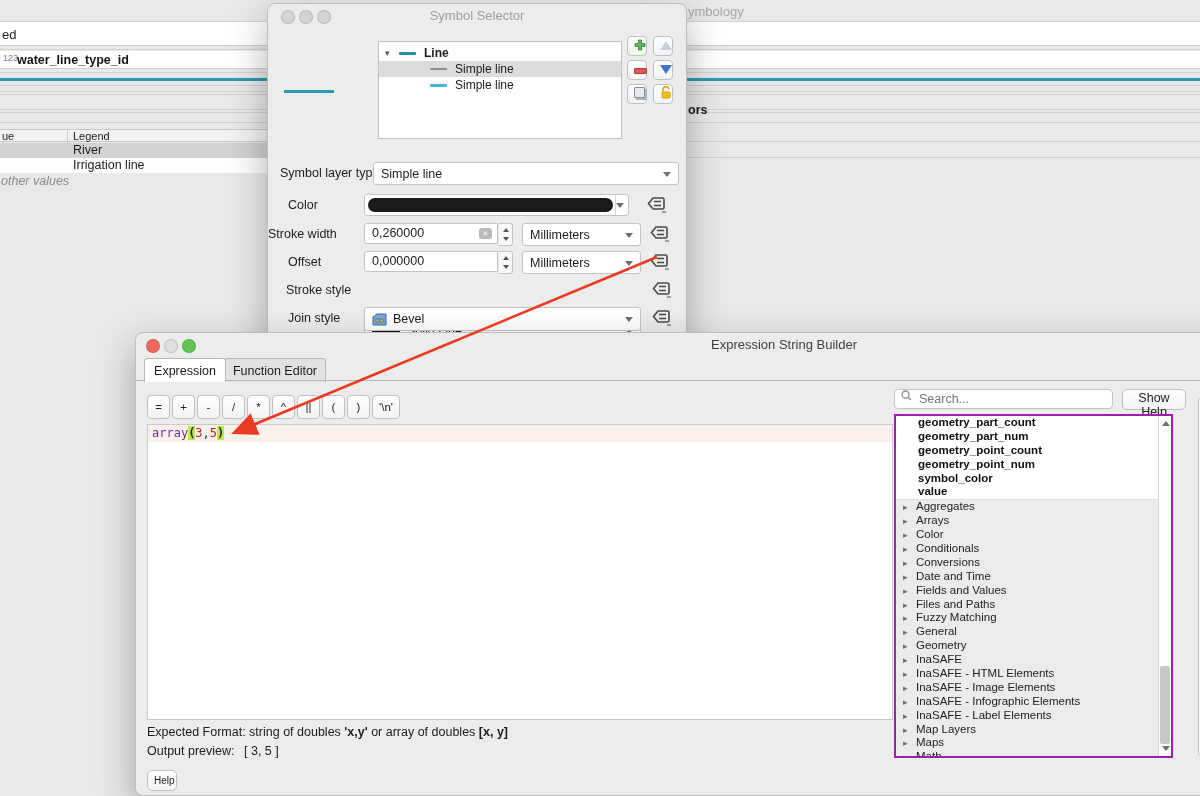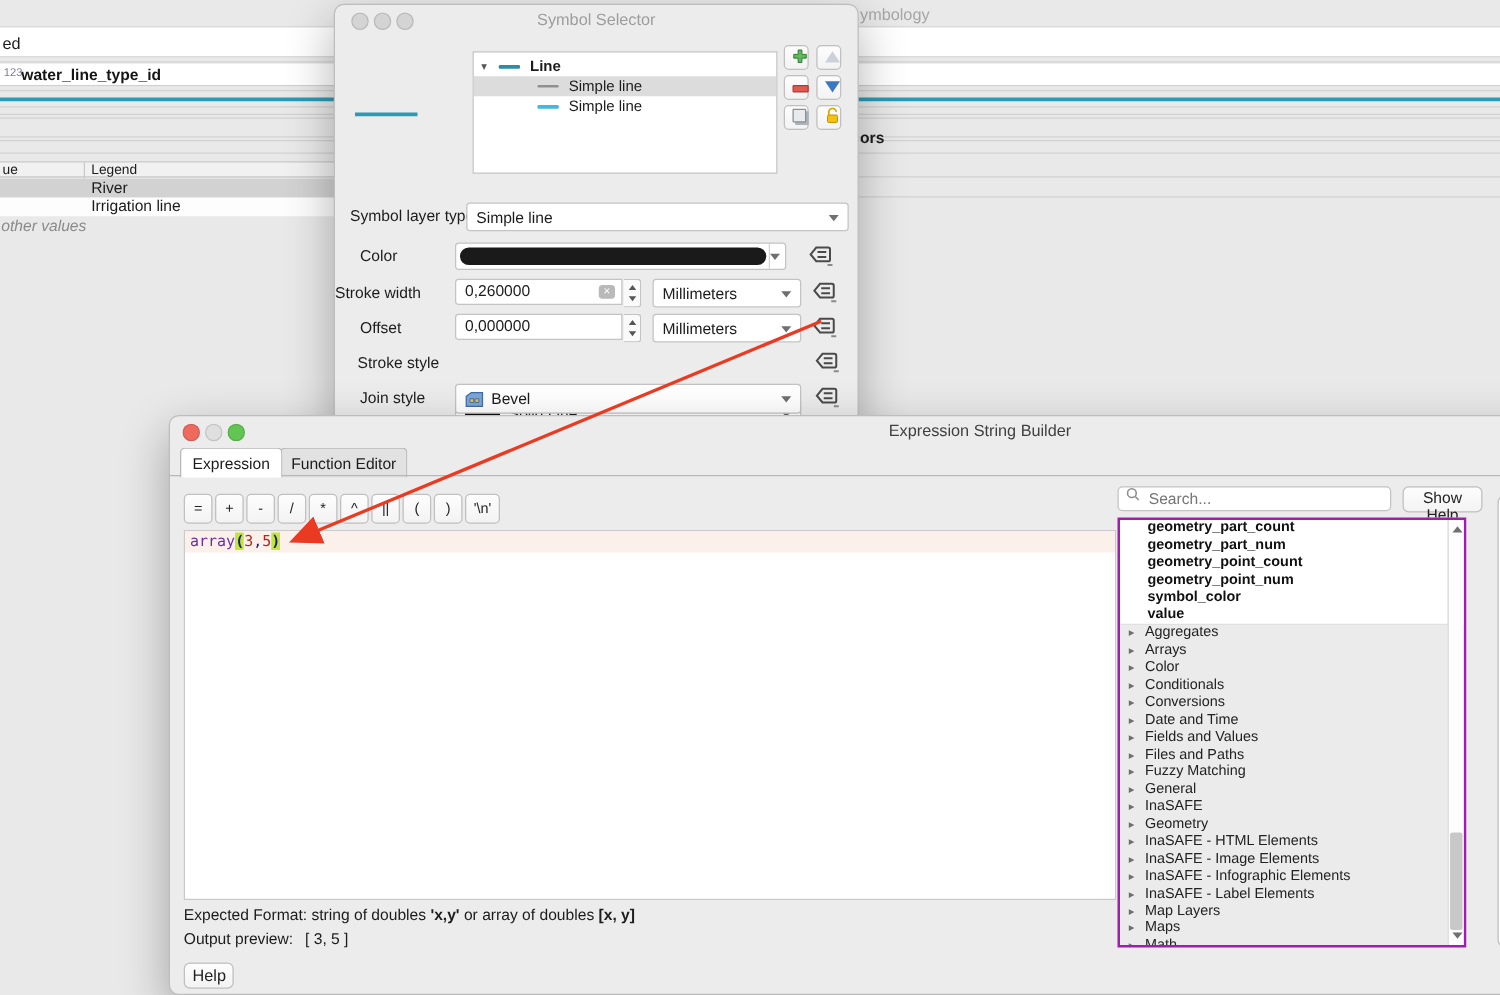--- a/index.html
+++ b/index.html
@@ -269,22 +269,22 @@
         <div class="fn-row fn-grp"><span class="chev">▸</span><span>Aggregates</span></div>
         <div class="fn-row fn-grp"><span class="chev">▸</span><span>Arrays</span></div>
         <div class="fn-row fn-grp"><span class="chev">▸</span><span>Color</span></div>
         <div class="fn-row fn-grp"><span class="chev">▸</span><span>Conditionals</span></div>
         <div class="fn-row fn-grp"><span class="chev">▸</span><span>Conversions</span></div>
         <div class="fn-row fn-grp"><span class="chev">▸</span><span>Date and Time</span></div>
         <div class="fn-row fn-grp"><span class="chev">▸</span><span>Fields and Values</span></div>
         <div class="fn-row fn-grp"><span class="chev">▸</span><span>Files and Paths</span></div>
         <div class="fn-row fn-grp"><span class="chev">▸</span><span>Fuzzy Matching</span></div>
         <div class="fn-row fn-grp"><span class="chev">▸</span><span>General</span></div>
+        <div class="fn-row fn-grp"><span class="chev">▸</span><span>Geometry</span></div>
         <div class="fn-row fn-grp"><span class="chev">▸</span><span>InaSAFE</span></div>
-        <div class="fn-row fn-grp"><span class="chev">▸</span><span>Geometry</span></div>
         <div class="fn-row fn-grp"><span class="chev">▸</span><span>InaSAFE - HTML Elements</span></div>
         <div class="fn-row fn-grp"><span class="chev">▸</span><span>InaSAFE - Image Elements</span></div>
         <div class="fn-row fn-grp"><span class="chev">▸</span><span>InaSAFE - Infographic Elements</span></div>
         <div class="fn-row fn-grp"><span class="chev">▸</span><span>InaSAFE - Label Elements</span></div>
         <div class="fn-row fn-grp"><span class="chev">▸</span><span>Map Layers</span></div>
         <div class="fn-row fn-grp"><span class="chev">▸</span><span>Maps</span></div>
         <div class="fn-row fn-grp"><span class="chev">▸</span><span>Math</span></div>
       </div>
 
       <div class="abs" style="right:0;top:0;width:13px;height:100%;background:#fdfdfd;border-left:1px solid #d6d6d6;">
@@ -296,21 +296,21 @@
 
     <div class="abs" style="left:1062px;top:63px;width:20px;height:362px;background:#fff;border:1px solid #bdbdbd;border-radius:6px 0 0 6px;"></div>
 
     <div class="abs" style="left:11px;top:392px;font-size:12.5px;">
       <span>Expected Format: string of doubles </span><span style="font-weight:bold">'x,y'</span><span> or array of doubles </span><span style="font-weight:bold">[x, y]</span>
     </div>
     <div class="abs" style="left:11px;top:411px;font-size:12.5px;">
       <span>Output preview:</span>
       <span style="margin-left:6px;">[ 3, 5 ]</span>
     </div>
-    <button class="btn abs" style="left:11px;top:437px;width:40px;height:21px;font-size:13px;border-radius:5px;">Help</button>
+    <button class="btn abs" style="left:11px;top:437px;width:30px;height:21px;font-size:10px;border-radius:5px;">Help</button>
   </div>
 
   <svg class="abs" style="left:0;top:0;z-index:60;pointer-events:none;" width="1200" height="796" viewBox="0 0 1200 796">
     <defs>
       <marker id="ah" markerWidth="10" markerHeight="9" refX="8" refY="4.5" orient="auto">
         <path d="M0,0 L10,4.5 L0,9 z" fill="#ea3b22"></path>
       </marker>
     </defs>
     <line x1="657" y1="257" x2="236" y2="432" stroke="#ea3b22" stroke-width="2.6" marker-end="url(#ah)"></line>
   </svg>

